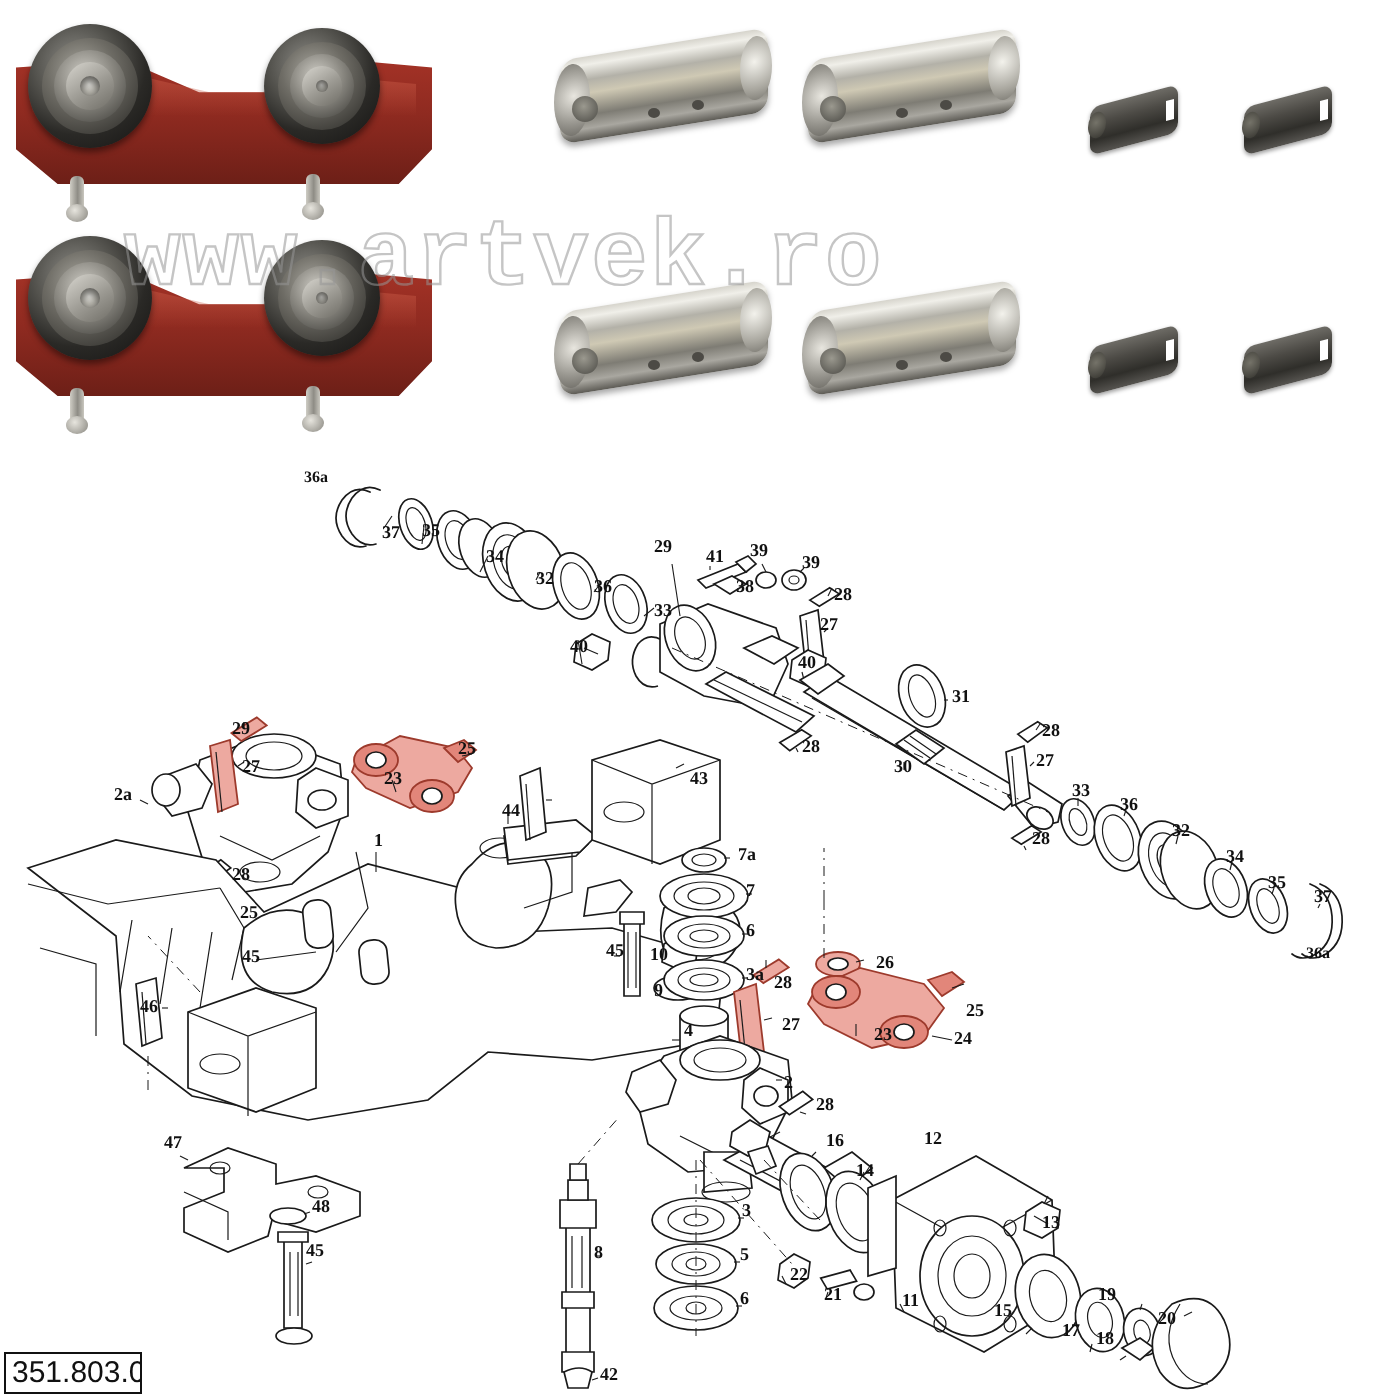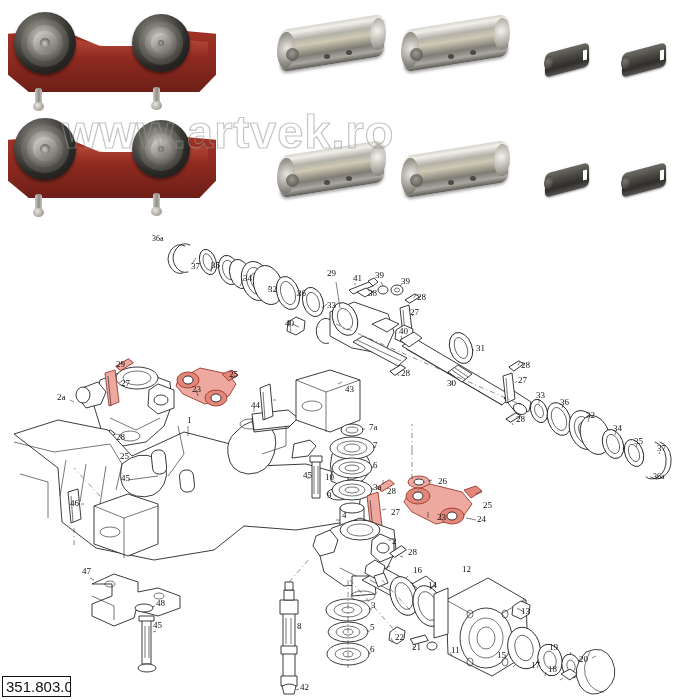--- a/index.html
+++ b/index.html
@@ -56,34 +56,34 @@
 
   .rollpin{position:absolute;}
   .rollpin .rp{position:absolute;inset:0;border-radius:5px;
     background:linear-gradient(180deg,#6e6c66 0%,#4c4a45 35%,#2f2e2a 70%,#565450 100%);
     transform:skewY(-15deg);box-shadow:0 1px 2px rgba(0,0,0,.4);}
   .rollpin .slot{position:absolute;right:2px;top:2px;width:4px;height:10px;background:#ffffff;transform:skewY(-15deg);}
   .rollpin .endc{position:absolute;left:-1px;bottom:3px;width:9px;height:13px;border-radius:50%;
     background:radial-gradient(circle at 45% 40%,#757369,#35342f);transform:skewY(-15deg);}
 
   
-  .schem{position:absolute;left:0;top:228px;width:627px;height:472px;}
+  .schem{position:absolute;left:0;top:228px;width:627px;height:472px;font-weight:bold;}
   svg{display:block;}
   .ln{fill:none;stroke:#1a1a1a;stroke-width:.85;stroke-linejoin:round;stroke-linecap:round;}
   .ln2{fill:none;stroke:#1a1a1a;stroke-width:.6;}
   .lead{fill:none;stroke:#1a1a1a;stroke-width:.55;}
   .dash{fill:none;stroke:#1a1a1a;stroke-width:.5;stroke-dasharray:5 3 1 3;}
   .wh{fill:#ffffff;stroke:#1a1a1a;stroke-width:.85;}
   .hl{fill:#eda9a0;stroke:#9d3a2c;stroke-width:.9;}
   .hl2{fill:#e2867a;stroke:#9d3a2c;stroke-width:.9;}
   .num{font-family:"Liberation Serif", serif;font-size:9px;fill:#111;}
   .numS{font-family:"Liberation Serif", serif;font-size:8px;fill:#111;}
 
   .wmark{position:absolute;left:62px;top:104px;width:520px;
-    font-family:Liberation Sans, sans-serif;font-weight:bold;font-size:47px;
+    font-family:Liberation Mono, monospace;font-weight:bold;font-size:47px;
     letter-spacing:1px;color:rgba(255,255,255,0);
     -webkit-text-stroke:1.2px rgba(150,150,150,.55);
     white-space:nowrap;pointer-events:none;}
 
   .codebox{position:absolute;left:2px;top:676px;width:64px;height:19px;
     border:1px solid #111;background:#fff;
     font-family:"Liberation Sans", sans-serif;font-size:15px;color:#111;
     display:flex;align-items:center;padding-left:3px;overflow:hidden;white-space:nowrap;}
 </style>
 </head>

